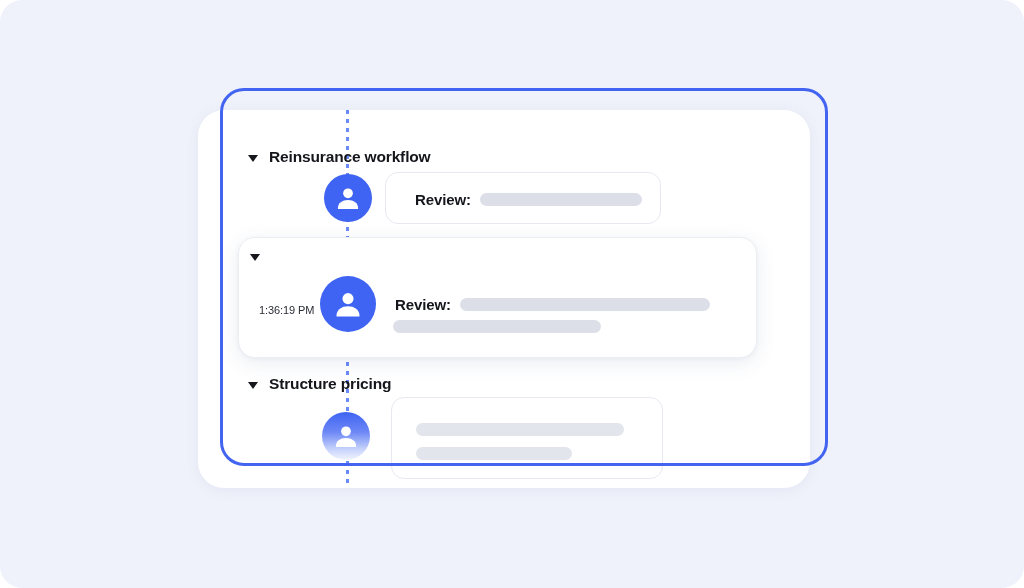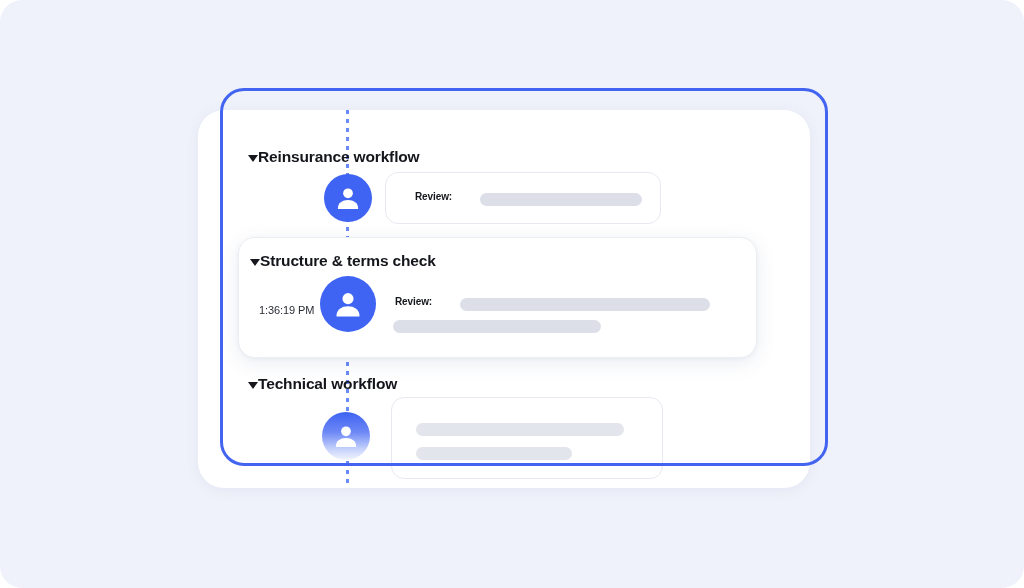--- a/index.html
+++ b/index.html
@@ -55,21 +55,21 @@
     background:repeating-linear-gradient(
       to bottom,
       #6a8af5 0px, #6a8af5 4px,
       rgba(0,0,0,0) 4px, rgba(0,0,0,0) 9px);
     z-index:11;
   }
 
   
   .sec-head {
     position:absolute;
-    display:flex; align-items:center; 
+    display:flex; align-items:center; gap:11px;
     z-index:20;
   }
   .caret {
     width:0; height:0;
     border-left:5.5px solid transparent;
     border-right:5.5px solid transparent;
     border-top:7px solid #16181d;
     margin-top:2px;
   }
   .sec-title {
@@ -99,21 +99,21 @@
     position:absolute;
     background:#ffffff;
     border:1.5px solid #e8e9f0;
     border-radius:13px;
     z-index:18;
   }
 
   
   .rev-label {
     position:absolute;
-    font-size:10px;
+    font-size:15px;
     font-weight:700;
     color:#14161b;
     letter-spacing:-.1px;
     z-index:21;
   }
   .bar {
     position:absolute;
     background:#dcdfe8;
     border-radius:7px;
     height:13px;
@@ -166,39 +166,38 @@
       </svg>
     </div>
 
     <div class="rev-label" style="left:195px; top:81px;">Review:</div>
     <div class="bar" style="left:260px; top:83px; width:162px;"></div>
 
     <div class="sub-card" style="left:18px; top:127px; width:519px; height:121px;"></div>
 
     <div class="sec-head" style="left:30px; top:142px;">
       <span class="caret"></span>
-      <span class="sec-title">Structure &amp; terms check</span>
     </div>
 
     <div class="timestamp" style="left:31px; top:194px;margin-left:8px;">1:36:19 PM</div>
 
     <div class="avatar" style="left:100px; top:166px; width:56px; height:56px;">
       <svg width="34" height="34" viewBox="0 0 24 24" aria-hidden="true">
         <circle cx="12" cy="8.2" r="3.9" fill="#ffffff"></circle>
         <path d="M3.9 20.2c0-4.2 3.6-6.6 8.1-6.6s8.1 2.4 8.1 6.6v.6H3.9z" fill="#ffffff"></path>
       </svg>
     </div>
 
     <div class="rev-label" style="left:175px; top:186px;">Review:</div>
     <div class="bar" style="left:240px; top:188px; width:250px;"></div>
     <div class="bar" style="left:173px; top:210px; width:208px;"></div>
 
     <div class="sec-head" style="left:28px; top:265px;">
       <span class="caret"></span>
-      <span class="sec-title">Technical workflow</span>
+      <span class="sec-title">Structure pricing</span>
     </div>
 
     <div class="box" style="left:171px; top:287px; width:272px; height:82px;"></div>
 
     <div class="avatar fading" style="left:102px; top:302px;">
       <svg width="30" height="30" viewBox="0 0 24 24" aria-hidden="true">
         <circle cx="12" cy="8.2" r="3.9" fill="#ffffff"></circle>
         <path d="M3.9 20.2c0-4.2 3.6-6.6 8.1-6.6s8.1 2.4 8.1 6.6v.6H3.9z" fill="#ffffff"></path>
       </svg>
     </div>

